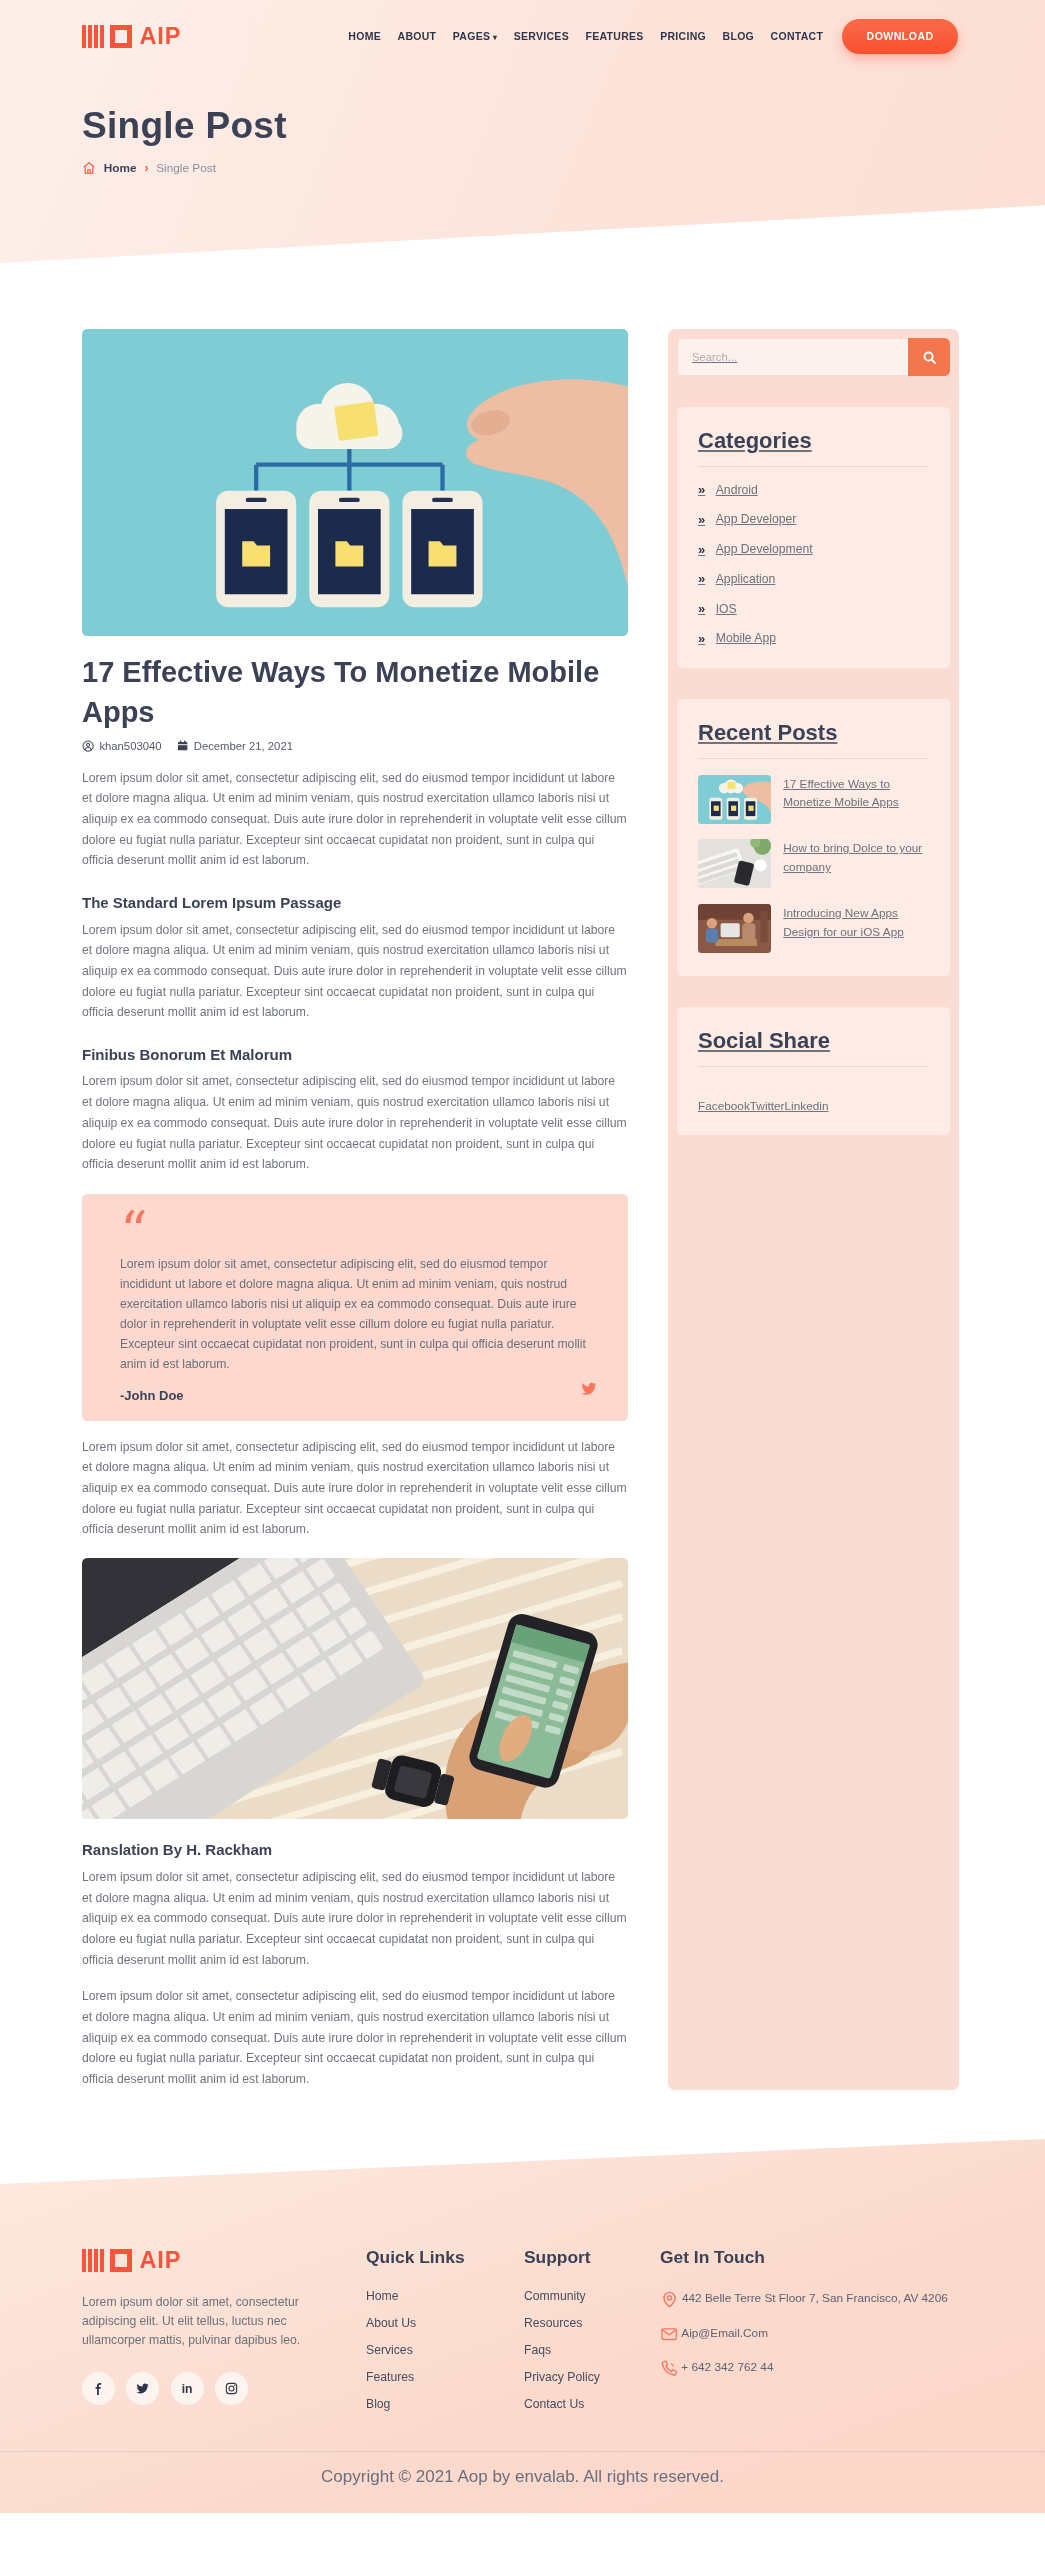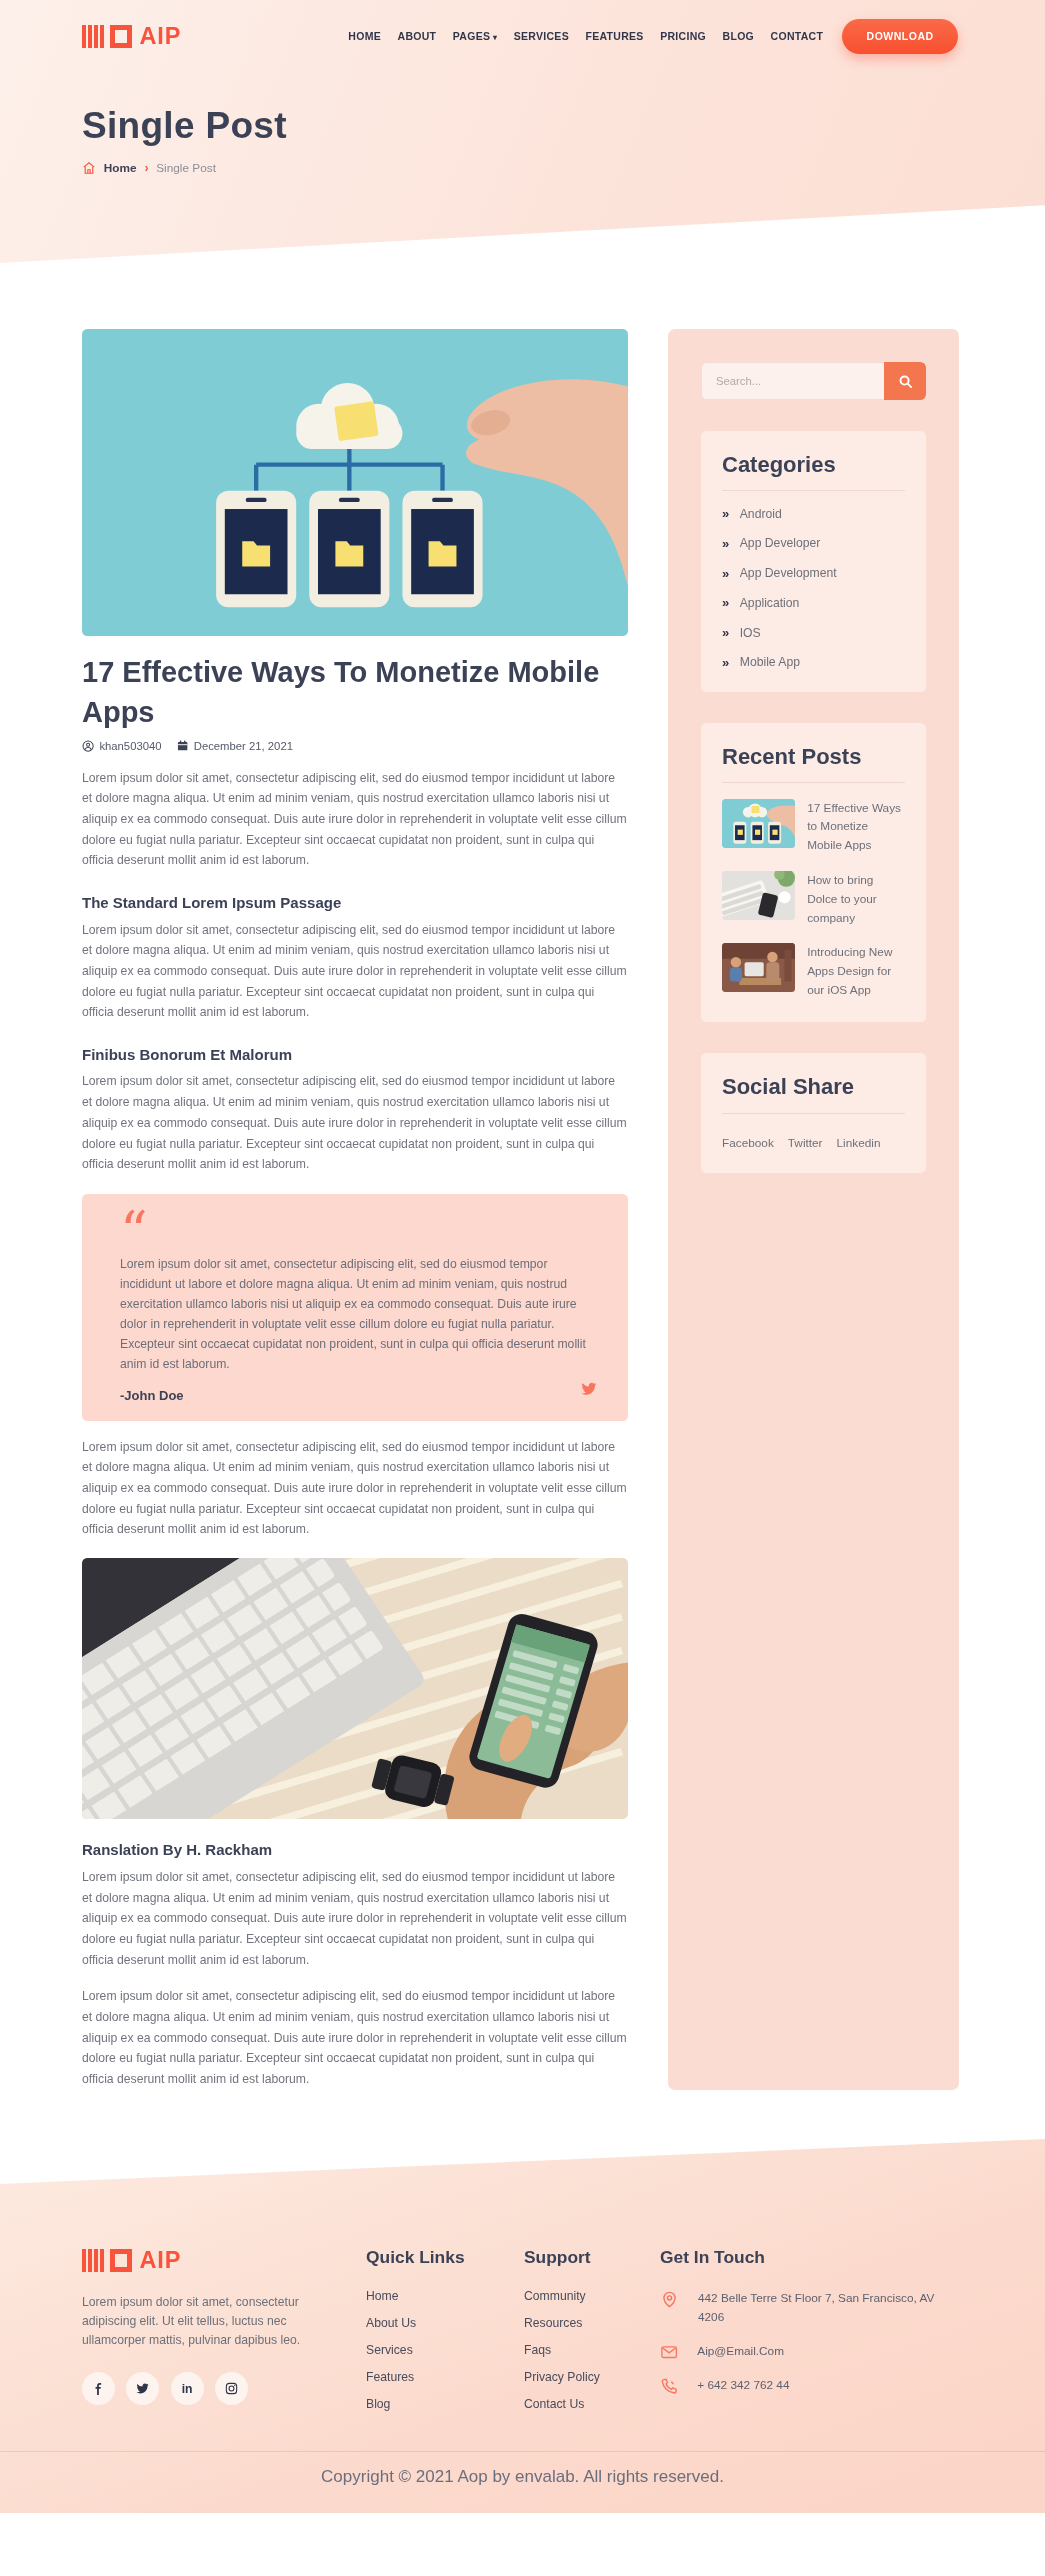--- a/index.html
+++ b/index.html
@@ -56,41 +56,41 @@
   .quote-box {
     position: relative; margin-top: 19px; background: #fcd8ce; border-radius: 5.2px;
     padding: 22.6px 38px 17.4px 38px;
   }
   .quote-mark { font-family: "DejaVu Serif", serif; font-size: 54px; line-height: 30px; color: #f87660; letter-spacing: -1.7px; }
   .quote-box p { margin-top: 7px !important; font-size: 12.2px; line-height: 1.65; color: #6c6f7a; }
   .quote-author { margin-top: 14px; font-size: 13px; font-weight: 700; color: #3e4354; }
   .quote-twitter { position: absolute; right: 31px; bottom: 21px; }
 
   
-  .sidebar { flex: 1; background: #fbdcd2; border-radius: 7px; padding: 33px; }
+  .sidebar { flex: 1; background: #fbdcd2; border-radius: 7px; padding: 9px; text-decoration: underline; }
   .search-bar { display: flex; height: 38px; border-radius: 5.2px; overflow: hidden; }
   .search-input {
     flex: 1; border: 0.9px solid #f3ddd6; border-right: none; background: #fcf1ed;
     padding: 0 14px; font-family: inherit; font-size: 11.3px; color: #555a6a; outline: none;
     border-radius: 5.2px 0 0 5.2px;
   }
   .search-input::placeholder { color: #b3a9a7; }
   .search-btn { width: 42px; border: none; background: #f4764e; cursor: pointer; border-radius: 0 5.2px 5.2px 0;
     display: flex; align-items: center; justify-content: center; }
   .side-card { background: #fdece6; border-radius: 5.2px; margin-top: 31px; padding: 21px 21px 22.6px; }
   .side-card h3 { font-size: 22px; font-weight: 800; color: #3c4256; }
   .side-divider { height: 0.9px; background: #efd7d0; margin-top: 12.2px; }
   .cat-item { display: flex; align-items: center; gap: 10.5px; margin-top: 15.7px; cursor: pointer; }
   .cat-arrow { color: #2f3548; font-weight: 700; font-size: 13px; line-height: 1; }
   .cat-label { font-size: 12.2px; color: #6d7079; }
   .recent-row { display: flex; gap: 12.2px; margin-top: 15.7px; cursor: pointer; align-items: flex-start; }
   .recent-thumb { flex: none; width: 73px; height: 49px; border-radius: 3.5px; overflow: hidden; line-height: 0; }
   .recent-thumb svg { width: 100%; height: 100%; }
   .recent-title { font-size: 11.8px; line-height: 1.6; color: #6d7079; }
-  .share-row { display: flex; gap: 14px; margin-top: 23px; }
+  .share-row { display: flex; margin-top: 32px; }
   .share-link { font-size: 11.8px; color: #6d7079; cursor: pointer; }
 
   
   .footer {
     background: linear-gradient(160deg, #fdeae0 0%, #fbdacd 60%, #fbd5c7 100%);
     clip-path: polygon(0 45px, 100% 0, 100% 100%, 0 100%);
     padding-top: 108px;
   }
   .footer-cols { display: flex; padding: 0 87px 0 82px; }
   .f-col1 { flex: 0 0 284px; padding-right: 30px; }
@@ -100,21 +100,21 @@
   .f-logo { display: flex; align-items: center; }
   .f-about { margin-top: 19px; font-size: 12.2px; line-height: 1.55; color: #6d7079; }
   .f-social { display: flex; gap: 11.3px; margin-top: 22.6px; }
   .social-circle { width: 33px; height: 33px; border-radius: 50%; background: #fdf3ef;
     display: flex; align-items: center; justify-content: center; cursor: pointer; color: #2f3548;
     font-weight: 700; font-size: 12.2px; }
   .f-heading { font-size: 17.4px; font-weight: 800; color: #3c4256; }
   .f-links { margin-top: 21px; }
   .f-link { font-size: 12.2px; color: #474c5d; margin-top: 13px; cursor: pointer; }
   .f-link:first-child { margin-top: 0; }
-  .contact-row { display: flex; gap: 19px; margin-top: 15px; align-items: flex-start; }
+  .contact-row { display: flex; gap: 3px; margin-top: 15px; align-items: flex-start; }
   .contact-row:first-of-type { margin-top: 0; }
   .contact-icon { flex: none; margin-top: 0.9px; }
   .contact-text { font-size: 11.8px; line-height: 1.6; color: #5d6170; max-width: 287px; }
   .copyright-bar {
     margin-top: 40px; border-top: 0.9px solid rgba(59,65,87,.12);
     padding: 15px 0 26px; text-align: center; font-size: 17px; color: #6b6f7d;
   }
 </style>
 </head>
 <body>

